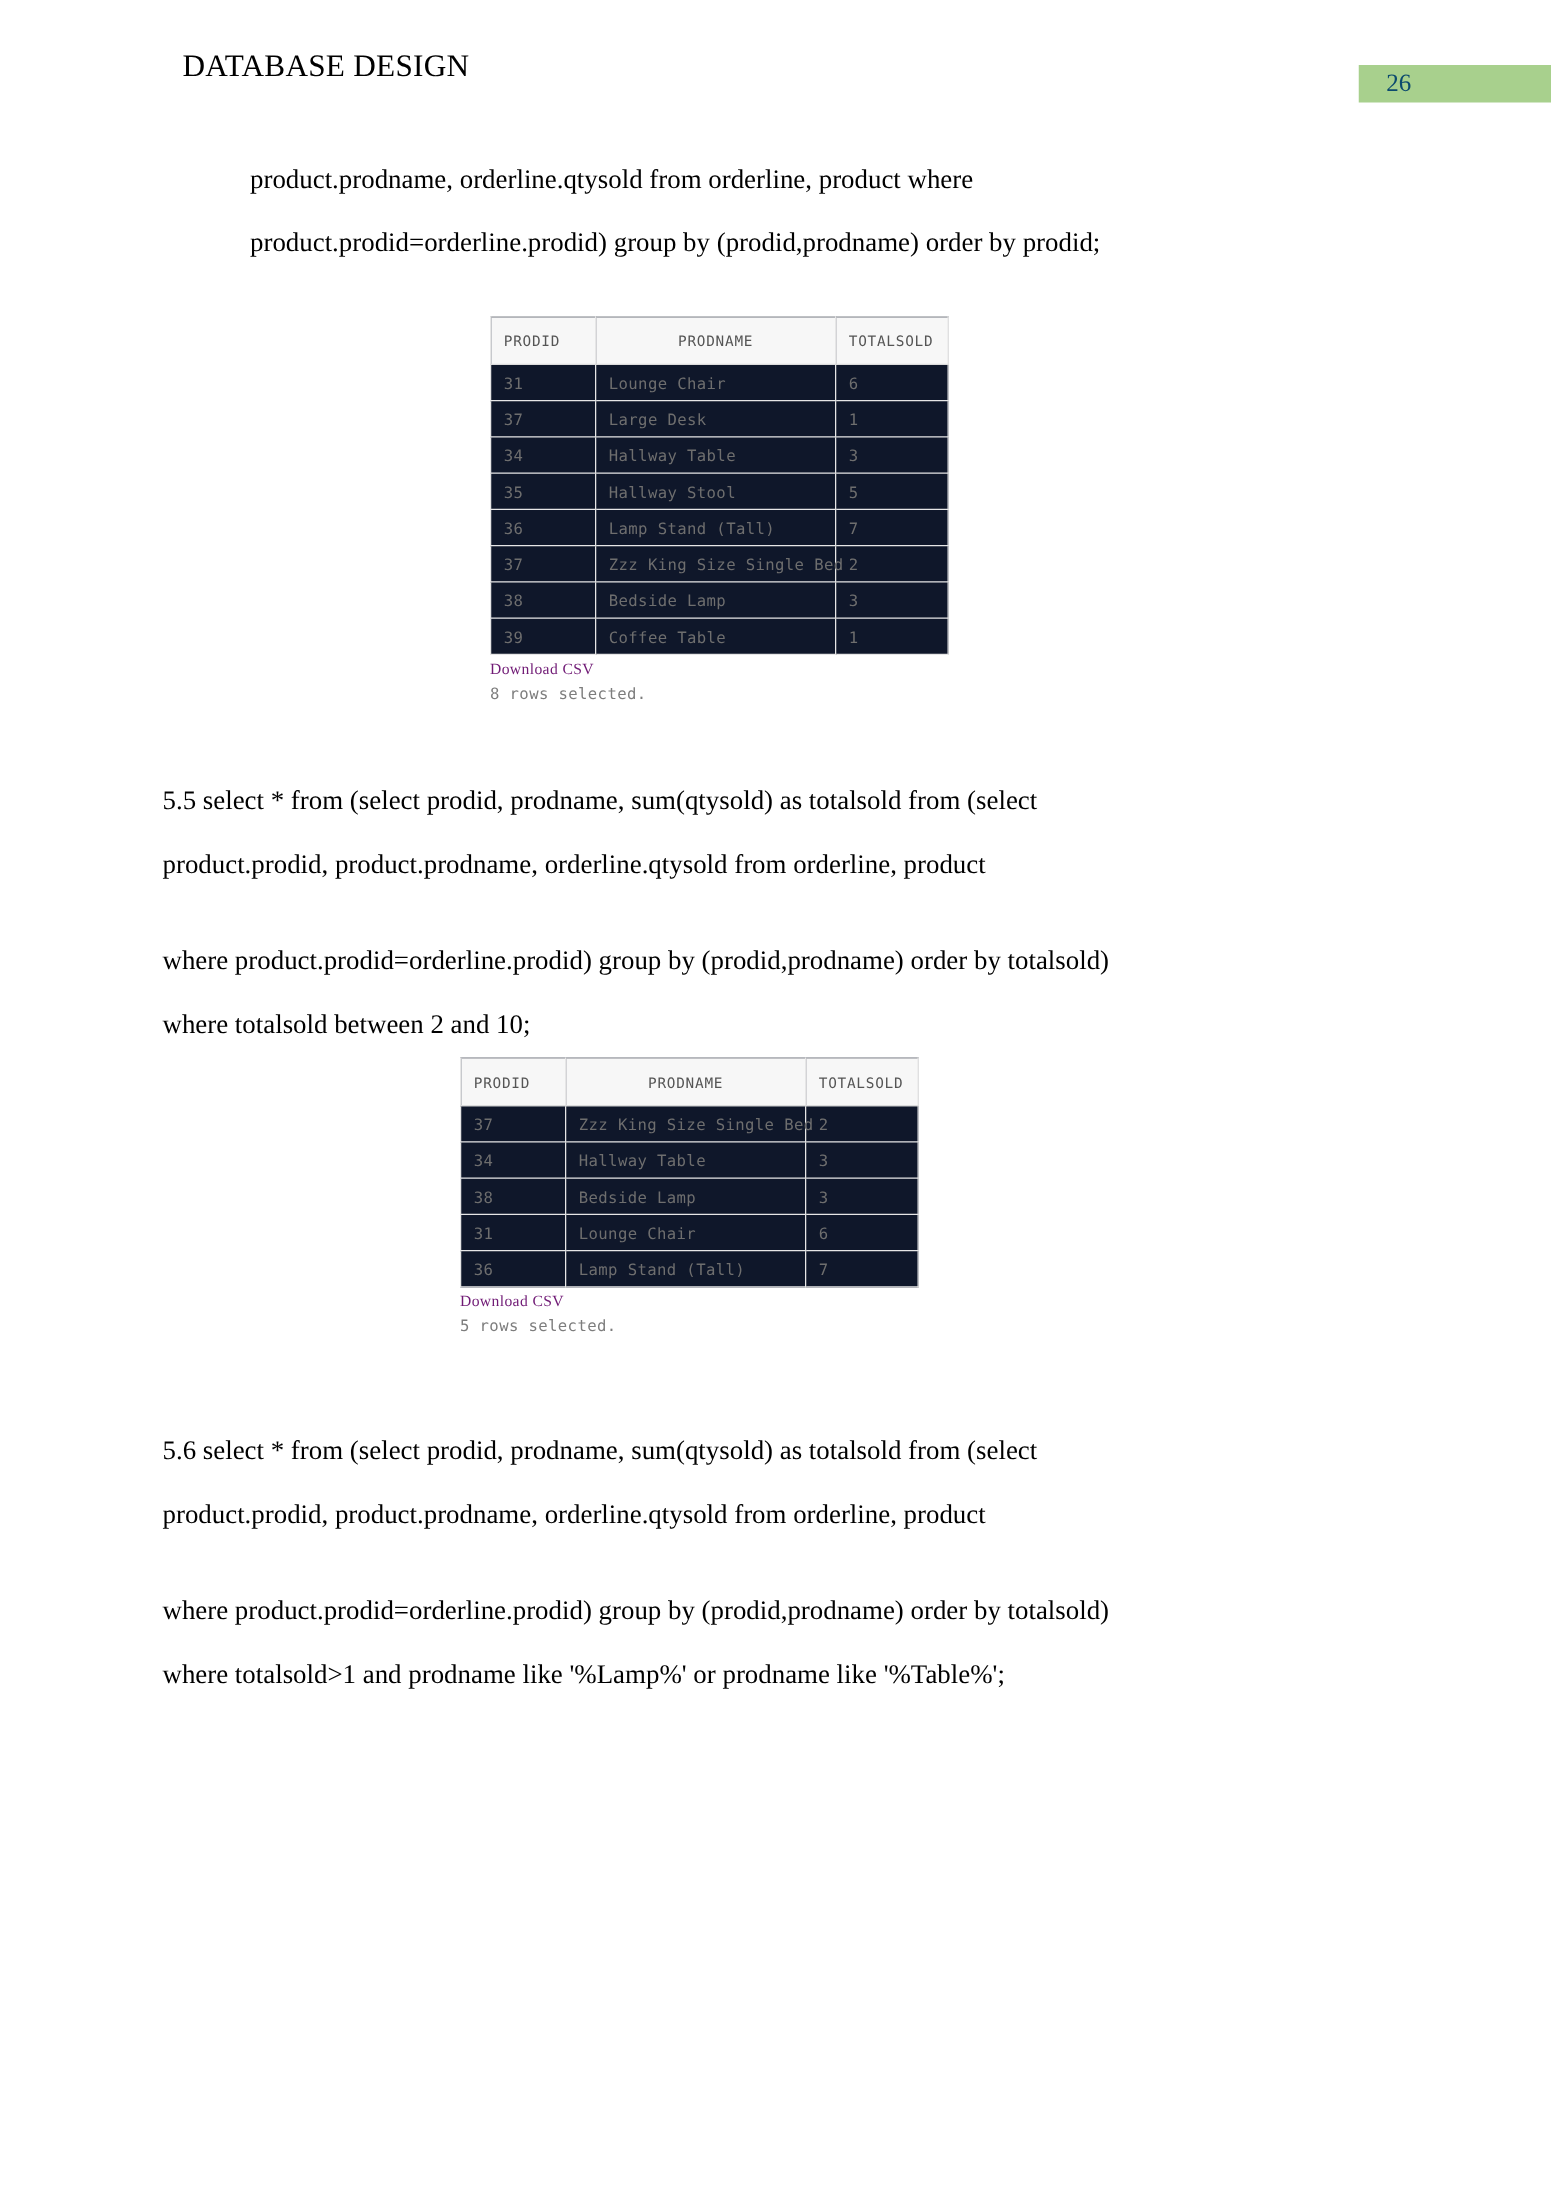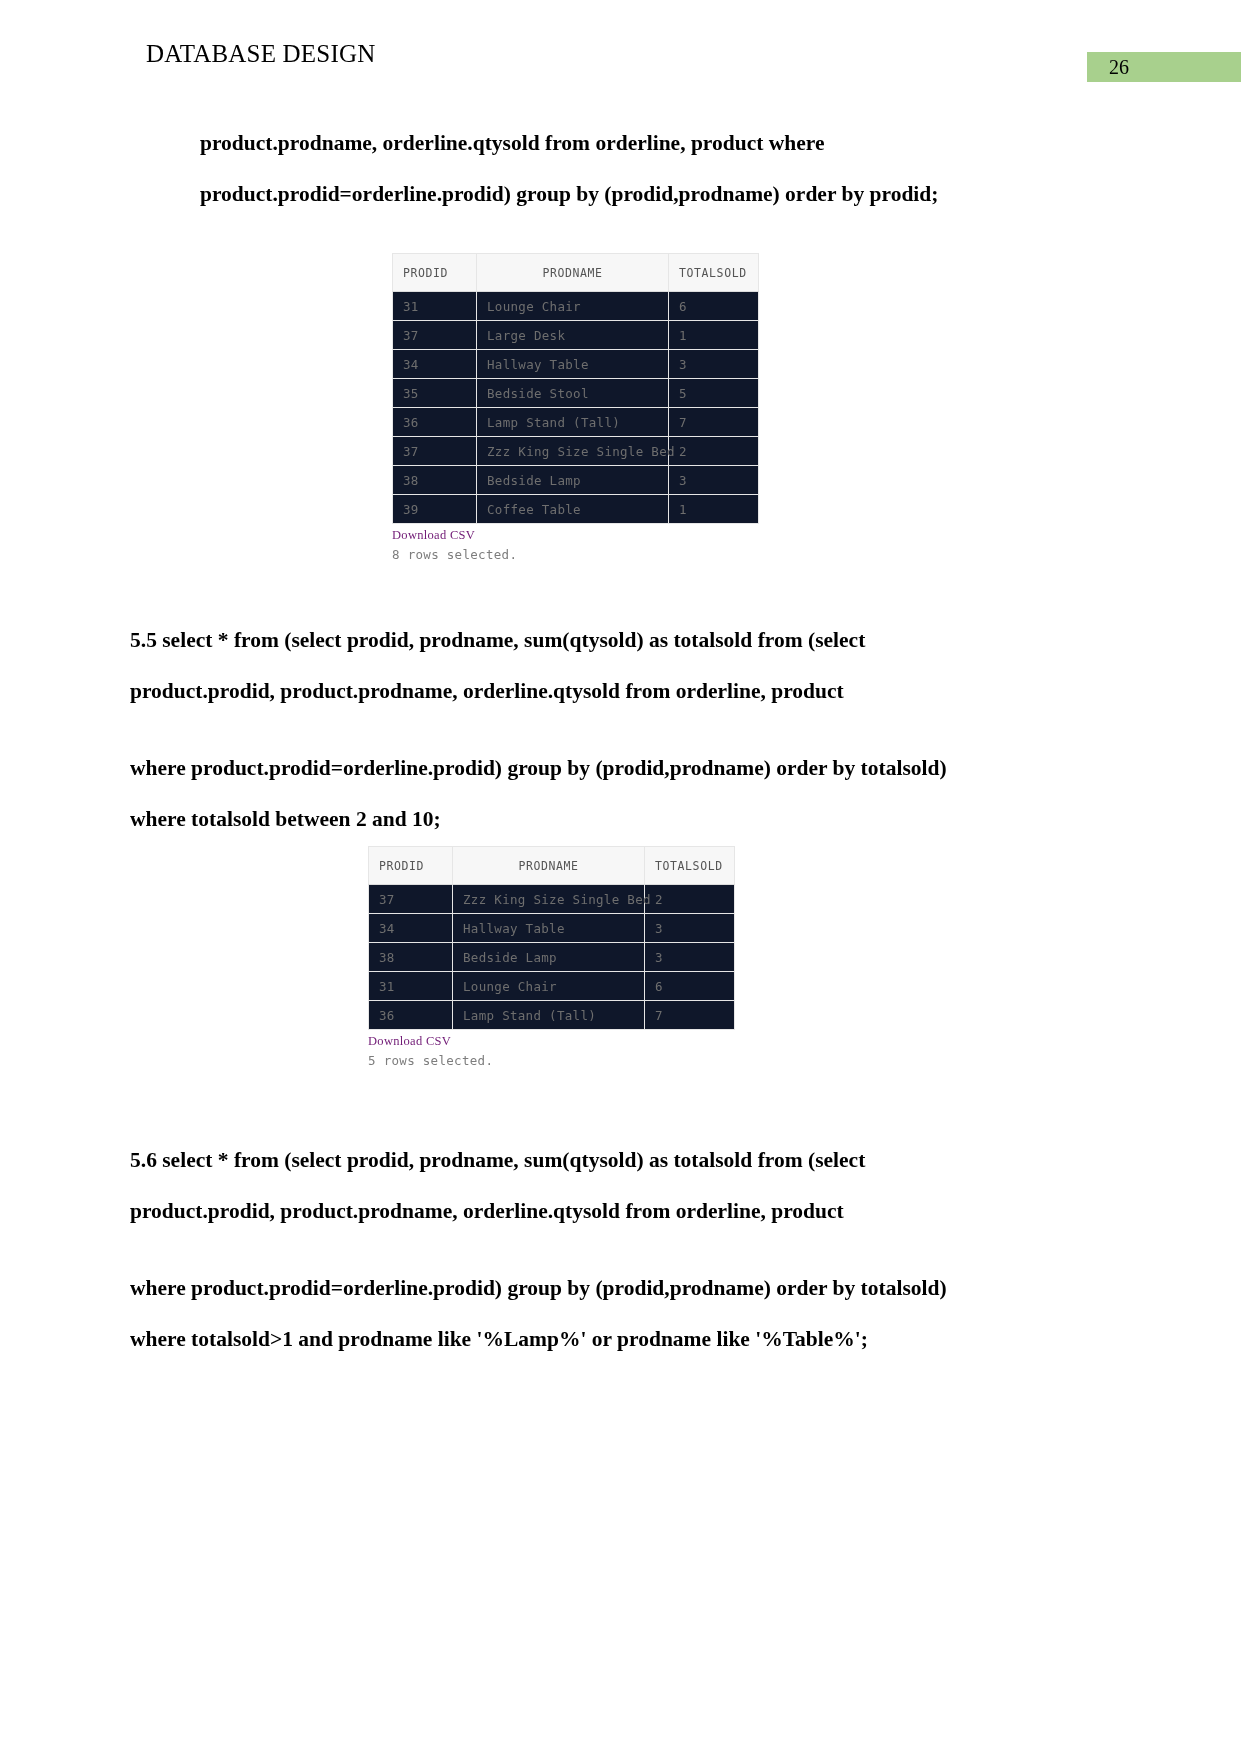--- a/index.html
+++ b/index.html
@@ -41,42 +41,41 @@
     top: 52px;
     width: 154px;
     height: 30px;
     background: #a8d08d;
   }
   .page-number-text {
     position: absolute;
     left: 22px;
     top: 3px;
     font-size: 20px;
-    color: #000000;
+    color: #0c4a6e;
     font-family: "Liberation Serif", "DejaVu Serif", serif;
     line-height: 24px;
   }
 
   
   .content {
     position: absolute;
     left: 130px;
     top: 118px;
     width: 845px;
   }
 
   p.body-par {
     margin: 0;
     font-size: 21.5px;
     line-height: 51px;
     text-align: justify;
     text-justify: inter-word;
     color: #000000;
     font-family: "Liberation Serif", "DejaVu Serif", serif;
-    font-weight: bold;
   }
   p.indent-par {
     padding-left: 70px;
   }
   p.body-par.last-line {
     text-align: left;
   }
   .par-gap-md { height: 26px; }
 
   
@@ -211,21 +210,21 @@
         <td class="cell-prodname">Large Desk</td>
         <td class="cell-totalsold">1</td>
       </tr>
       <tr>
         <td class="cell-prodid">34</td>
         <td class="cell-prodname">Hallway Table</td>
         <td class="cell-totalsold">3</td>
       </tr>
       <tr>
         <td class="cell-prodid">35</td>
-        <td class="cell-prodname">Bedside Stool</td>
+        <td class="cell-prodname">Hallway Stool</td>
         <td class="cell-totalsold">5</td>
       </tr>
       <tr>
         <td class="cell-prodid">36</td>
         <td class="cell-prodname">Lamp Stand (Tall)</td>
         <td class="cell-totalsold">7</td>
       </tr>
       <tr>
         <td class="cell-prodid">37</td>
         <td class="cell-prodname">Zzz King Size Single Bed</td>

